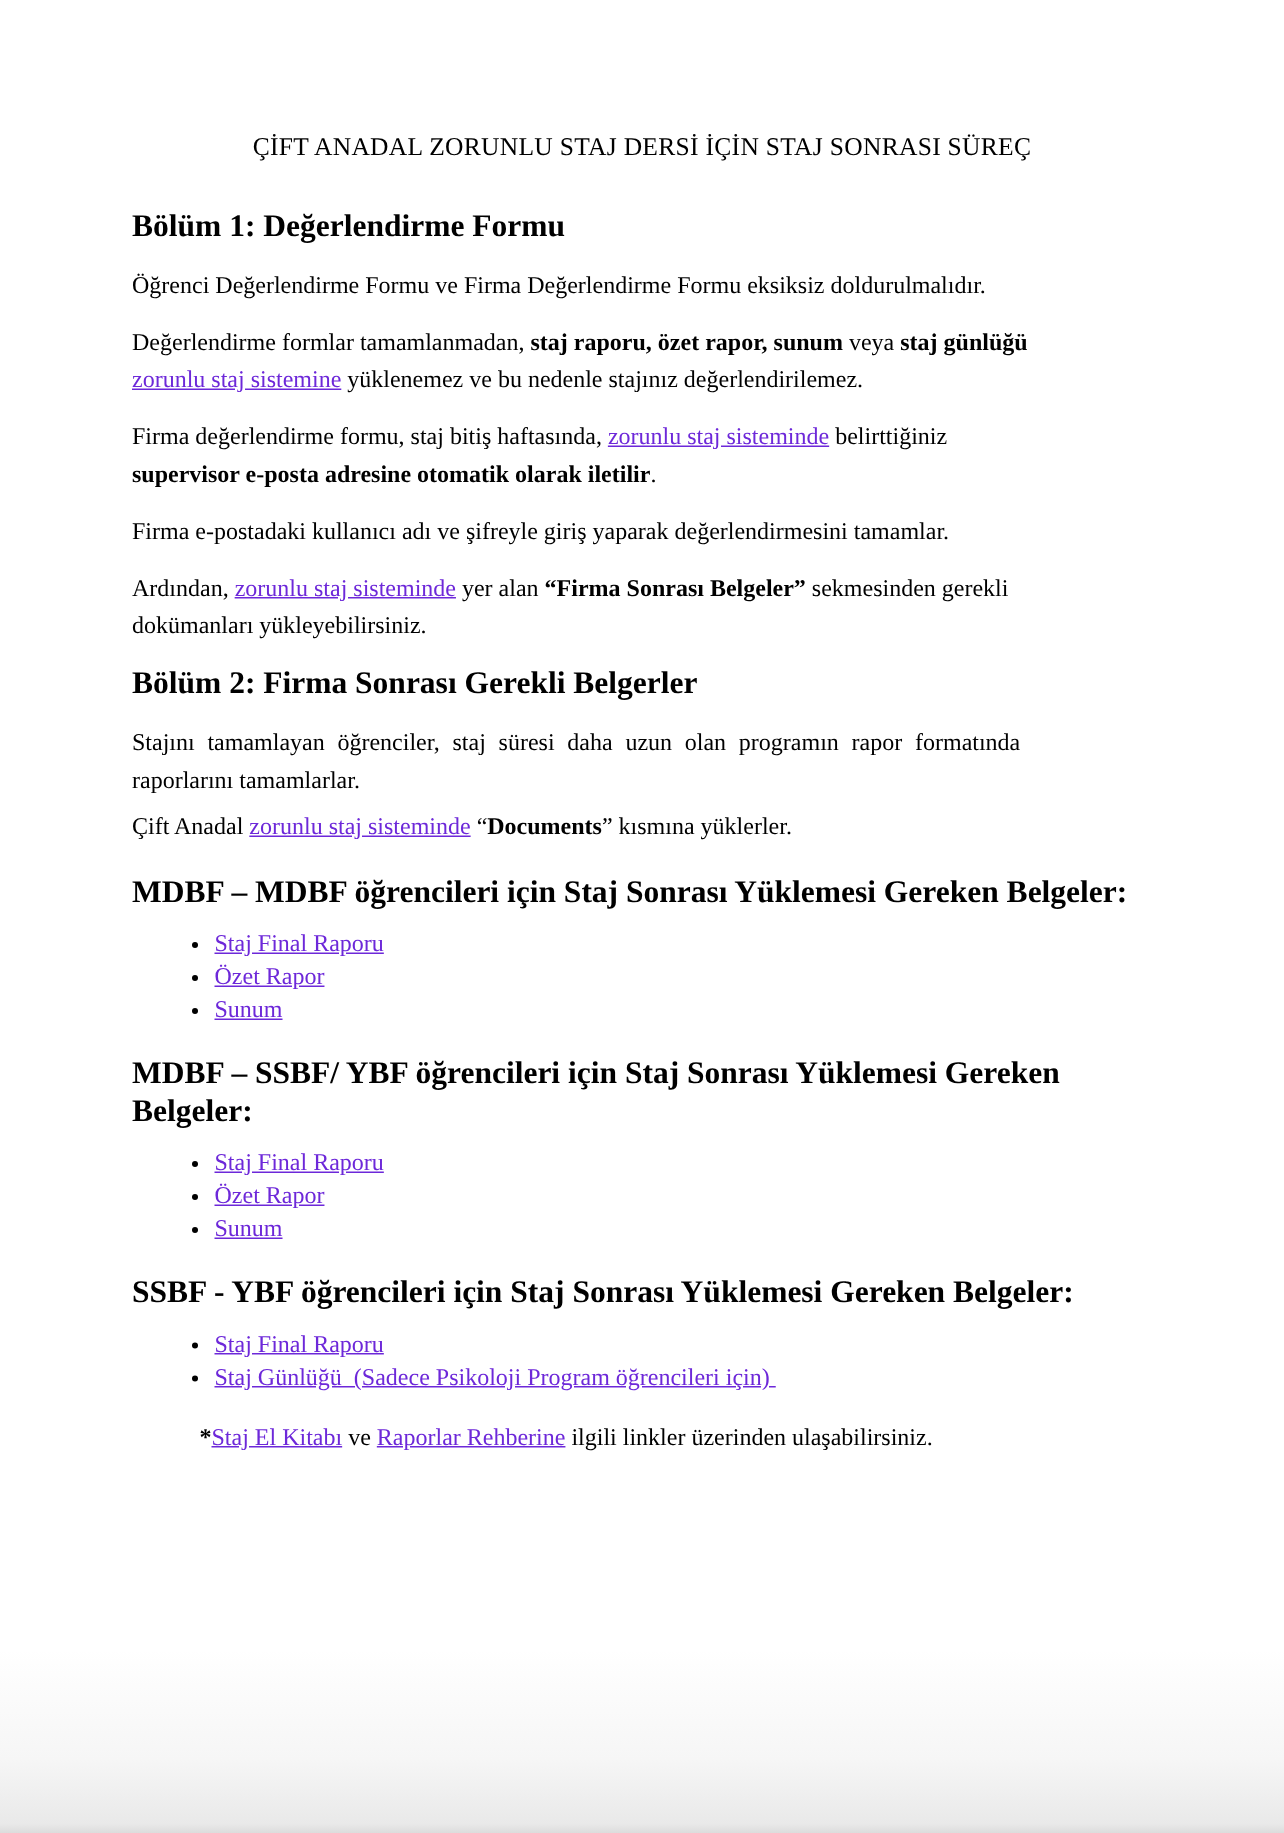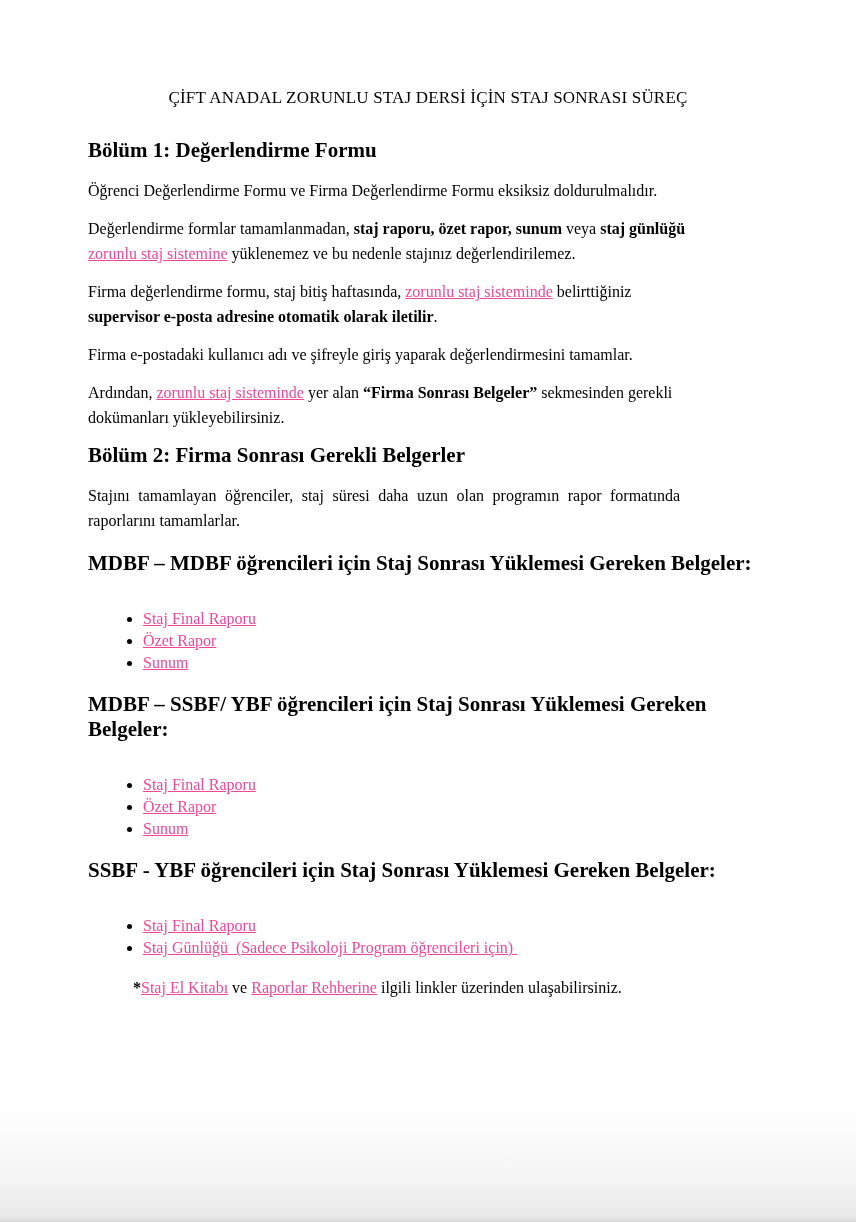--- a/index.html
+++ b/index.html
@@ -28,46 +28,47 @@
     margin: 0 0 15px 0;
   }
   .group-heading {
     font-size: 21px;
     font-weight: 700;
     line-height: 25px;
     margin: 18px 0 0 0;
   }
   .para { margin: 0 0 13px 0; line-height: 25px; }
   .mb6 { margin-bottom: 6px; }
-  .doc-list { margin: 32px 0 0 0; padding: 0 0 0 55px; list-style: disc; }
+  .doc-list { margin: 12px 0 0 0; padding: 0 0 0 55px; list-style: disc; }
   .doc-list li { line-height: 22px; }
   .footnote { margin: 16px 0 0 0; padding-left: 45px; line-height: 25px; }
   .b { font-weight: 700; }
   .ws { word-spacing: 4.5px; }
-  .lnk { color: #ec4899; }
+  .lnk { color: #6d28d9; }
   .pre { white-space: pre-wrap; }
 </style>
 </head>
 <body>
 
 <div class="page">
 
   <h1 class="doc-title">ÇİFT ANADAL ZORUNLU STAJ DERSİ İÇİN STAJ SONRASI SÜREÇ</h1>
 
   <h2 class="sec-heading">Bölüm 1: Değerlendirme Formu</h2>
 
   <p class="para"><span>Öğrenci Değerlendirme Formu ve Firma Değerlendirme Formu eksiksiz doldurulmalıdır.</span></p>
   <p class="para"><span>Değerlendirme formlar tamamlanmadan, </span><span class="b">staj raporu, özet rapor, sunum</span><span> veya </span><span class="b">staj günlüğü</span><br><a href="#" class="lnk">zorunlu staj sistemine</a><span> yüklenemez ve bu nedenle stajınız değerlendirilemez.</span></p>
   <p class="para"><span>Firma değerlendirme formu, staj bitiş haftasında, </span><a href="#" class="lnk">zorunlu staj sisteminde</a><span> belirttiğiniz</span><br><span class="b">supervisor e-posta adresine otomatik olarak iletilir</span><span>.</span></p>
   <p class="para"><span>Firma e-postadaki kullanıcı adı ve şifreyle giriş yaparak değerlendirmesini tamamlar.</span></p>
   <p class="para"><span>Ardından, </span><a href="#" class="lnk">zorunlu staj sisteminde</a><span> yer alan </span><span class="b">“Firma Sonrası Belgeler”</span><span> sekmesinden gerekli</span><br><span>dokümanları yükleyebilirsiniz.</span></p>
 
   <h2 class="sec-heading">Bölüm 2: Firma Sonrası Gerekli Belgerler</h2>
 
   <p class="para mb6"><span class="ws">Stajını tamamlayan öğrenciler, staj süresi daha uzun olan programın rapor formatında</span><br><span>raporlarını tamamlarlar.</span></p>
+  <p class="para"><span>Çift Anadal </span><a href="#" class="lnk">zorunlu staj sisteminde</a><span> “</span><span class="b">Documents</span><span>” kısmına yüklerler.</span></p>
 
   <h3 class="group-heading">MDBF – MDBF öğrencileri için Staj Sonrası Yüklemesi Gereken Belgeler:</h3>
   <ul class="doc-list">
       <li><a href="#" class="lnk pre">Staj Final Raporu</a></li>
       <li><a href="#" class="lnk pre">Özet Rapor</a></li>
       <li><a href="#" class="lnk pre">Sunum</a></li>
     </ul>
 
   <h3 class="group-heading">MDBF – SSBF/ YBF öğrencileri için Staj Sonrası Yüklemesi Gereken Belgeler:</h3>
   <ul class="doc-list">

